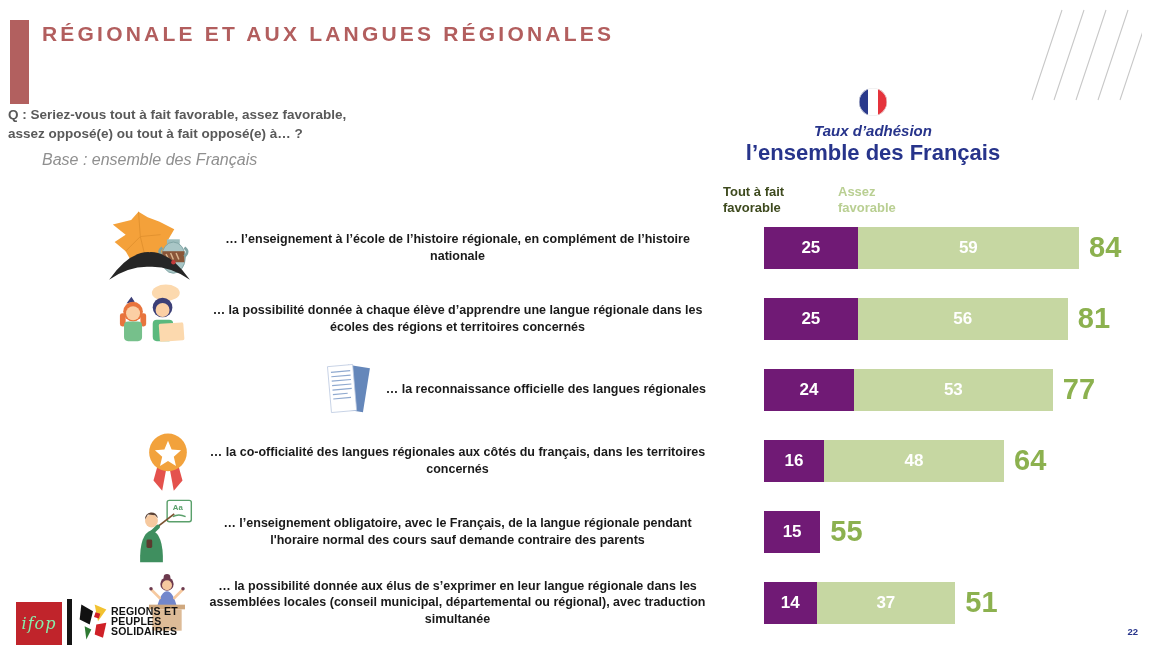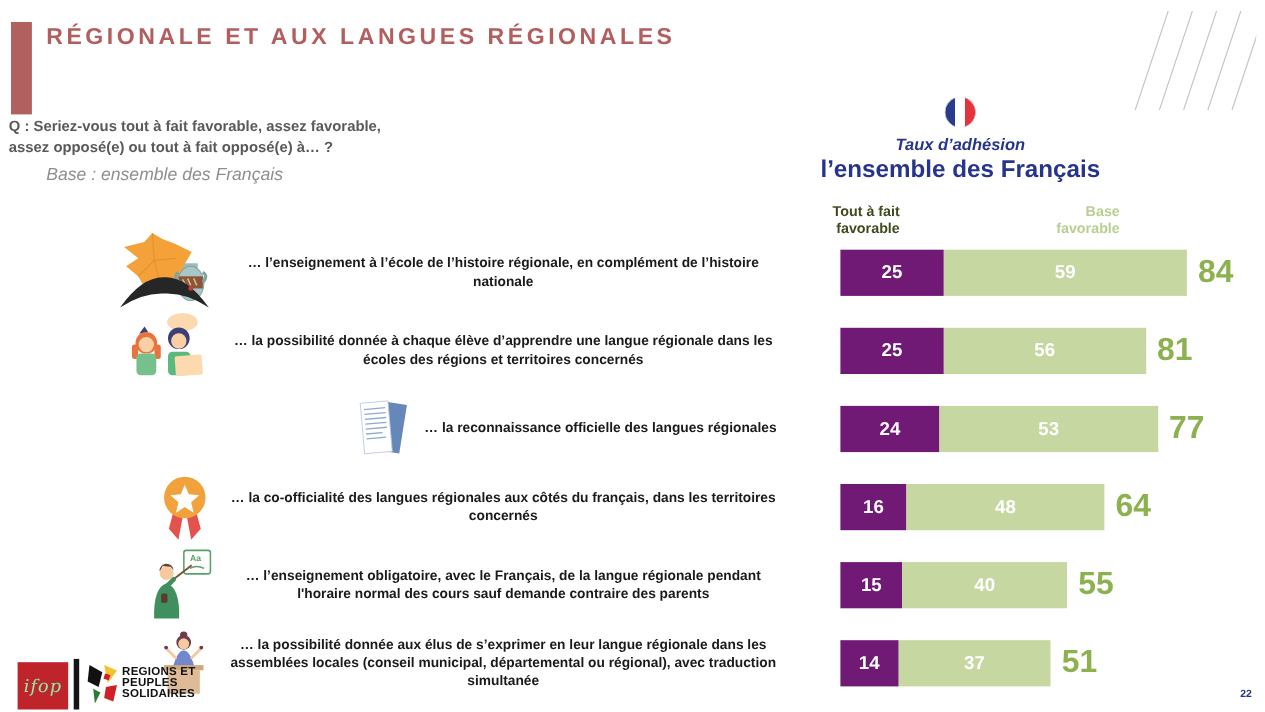--- a/index.html
+++ b/index.html
@@ -18,21 +18,21 @@
               color:#595959; line-height:1.4; }
   .base-note { position:absolute; left:18px; top:151px; font-size:16px; font-style:italic; color:#8f8f8f;margin-left:24px; }
 
   .adhesion { position:absolute; left:723px; top:88px; width:300px; text-align:center; color:#27348b; }
   .flag { display:inline-block; width:28px; height:28px; border-radius:50%;
           background:linear-gradient(90deg,#2a3a8c 0 33.4%,#ffffff 33.4% 66.7%,#e5333c 66.7% 100%);
           box-shadow:0 0 0 0.5px #e6e6e6 inset; }
   .adhesion-subtitle { font-size:15px; font-weight:bold; font-style:italic; margin-top:2px; }
   .adhesion-title { font-size:22px; font-weight:bold; margin-top:1px; }
 
-  .col-header { position:absolute; top:184px; text-align:right; font-size:13px; font-weight:bold; line-height:1.25; }
+  .col-header { position:absolute; top:184px; text-align:left; font-size:13px; font-weight:bold; line-height:1.25; }
   .col-header.dark { left:723px; width:95px; color:#3e4a1e; }
   .col-header.light { left:838px; width:180px; color:#b9cf92; }
 
   .rows { position:absolute; left:0; top:212px; width:1150px; }
   .row { display:flex; align-items:center; height:71px;gap:41px; }
   .row-left { width:723px; display:flex; align-items:center; justify-content:flex-end;
               gap:12px; padding-right:17px; }
   .row-icon { flex:none; display:flex; align-items:center; }
   .row-label { font-size:12.5px; font-weight:bold; color:#1a1a1a; text-align:center;
                max-width:497px; line-height:1.32; }
@@ -84,21 +84,21 @@
     <span class="flag"></span>
     <div class="adhesion-subtitle">Taux d’adhésion</div>
     <div class="adhesion-title">l’ensemble des Français</div>
   </div>
 
   <div class="col-header dark">
     <div>Tout à fait</div>
     <div>favorable</div>
   </div>
   <div class="col-header light">
-    <div>Base</div>
+    <div>Assez</div>
     <div>favorable</div>
   </div>
 
   <div class="rows">
 
     <div class="row">
       <div class="row-left">
         <span class="row-icon">
           <svg width="95" height="78" viewBox="0 0 100 85">
             <path d="M38 3 L48 9 L61 14 L77 22 L70 34 L74 46 L62 57 L46 55 L32 60 L24 46 L12 36 L24 28 L10 17 L30 12 Z" fill="#f4a13a"></path>
@@ -142,21 +142,21 @@
             <rect x="46" y="46" width="25" height="26" rx="5" fill="#5bb97e"></rect>
             <rect x="54" y="50" width="30" height="22" rx="2" fill="#fcd9ae" transform="rotate(-4 69 61)"></rect>
           </svg>
         </span>
         <div class="row-label">… la possibilité donnée à chaque élève d’apprendre une langue régionale dans les écoles des régions et territoires concernés</div>
       </div>
       <div class="row-bars">
         <div class="seg dark" style="width: 93.75px;">
             <span>25</span>
           </div>
-        <div class="seg light" style="width: 184px;">
+        <div class="seg light" style="width: 210px;">
             <span>56</span>
           </div>
         <div class="total">81</div>
       </div>
     </div>
 
     <div class="row">
       <div class="row-left">
         <span class="row-icon">
           <svg width="52" height="60" viewBox="0 0 70 80">
@@ -216,23 +216,20 @@
             <path d="M10 90 Q9 50 26 45 Q43 50 42 90 Z" fill="#3f8f5f"></path>
             <line x1="27" y1="48" x2="35" y2="40" stroke="#3f8f5f" stroke-width="6" stroke-linecap="round"></line>
             <rect x="19" y="58" width="8" height="12" rx="2" fill="#5c3a2e"></rect>
           </svg>
         </span>
         <div class="row-label">… l’enseignement obligatoire, avec le Français, de la langue régionale pendant l'horaire normal des cours sauf demande contraire des parents</div>
       </div>
       <div class="row-bars">
         <div class="seg dark" style="width: 56.25px;">
             <span>15</span>
-          </div>
-        <div class="seg light" style="width: 150px;">
-            <span>40</span>
           </div>
         <div class="total">55</div>
       </div>
     </div>
 
     <div class="row">
       <div class="row-left">
         <span class="row-icon">
           <svg width="60" height="68" viewBox="0 0 90 95">
             <circle cx="45" cy="9" r="5" fill="#6d3a4e"></circle>

